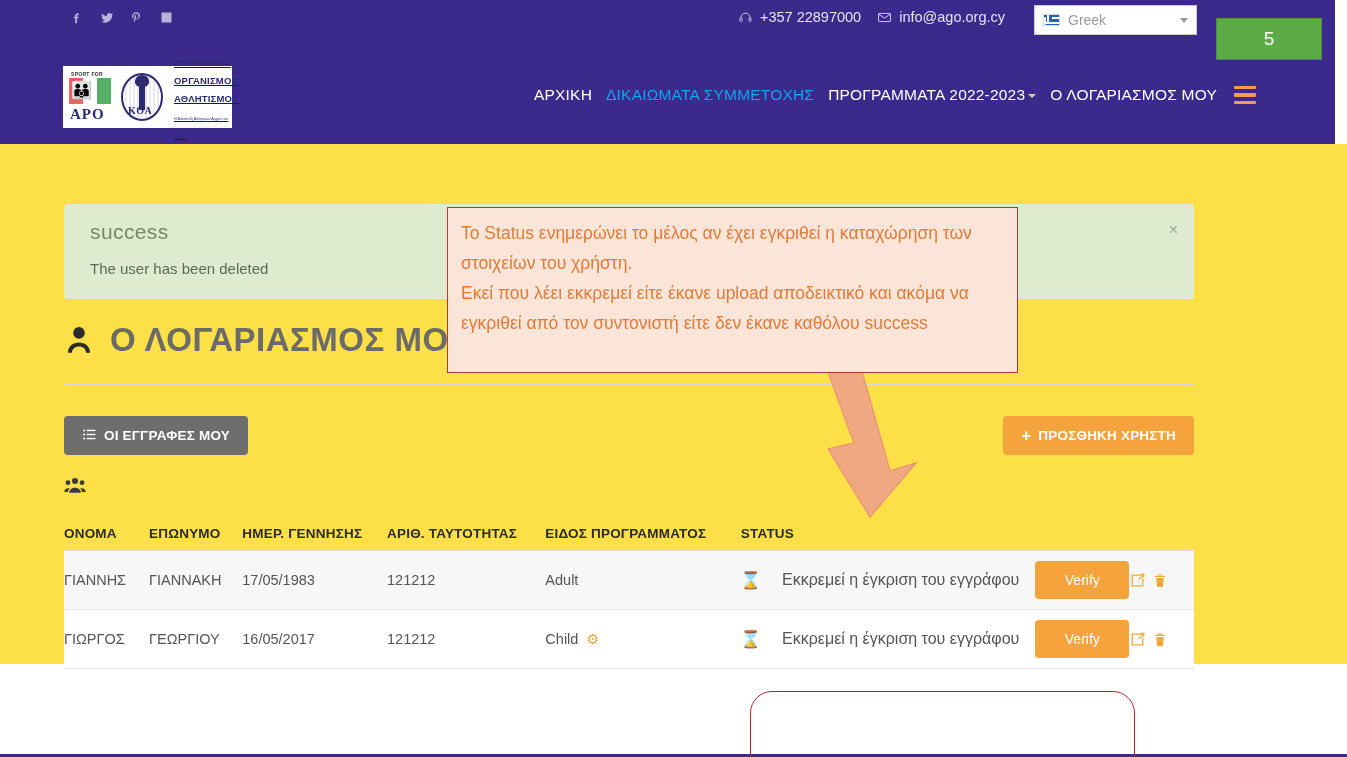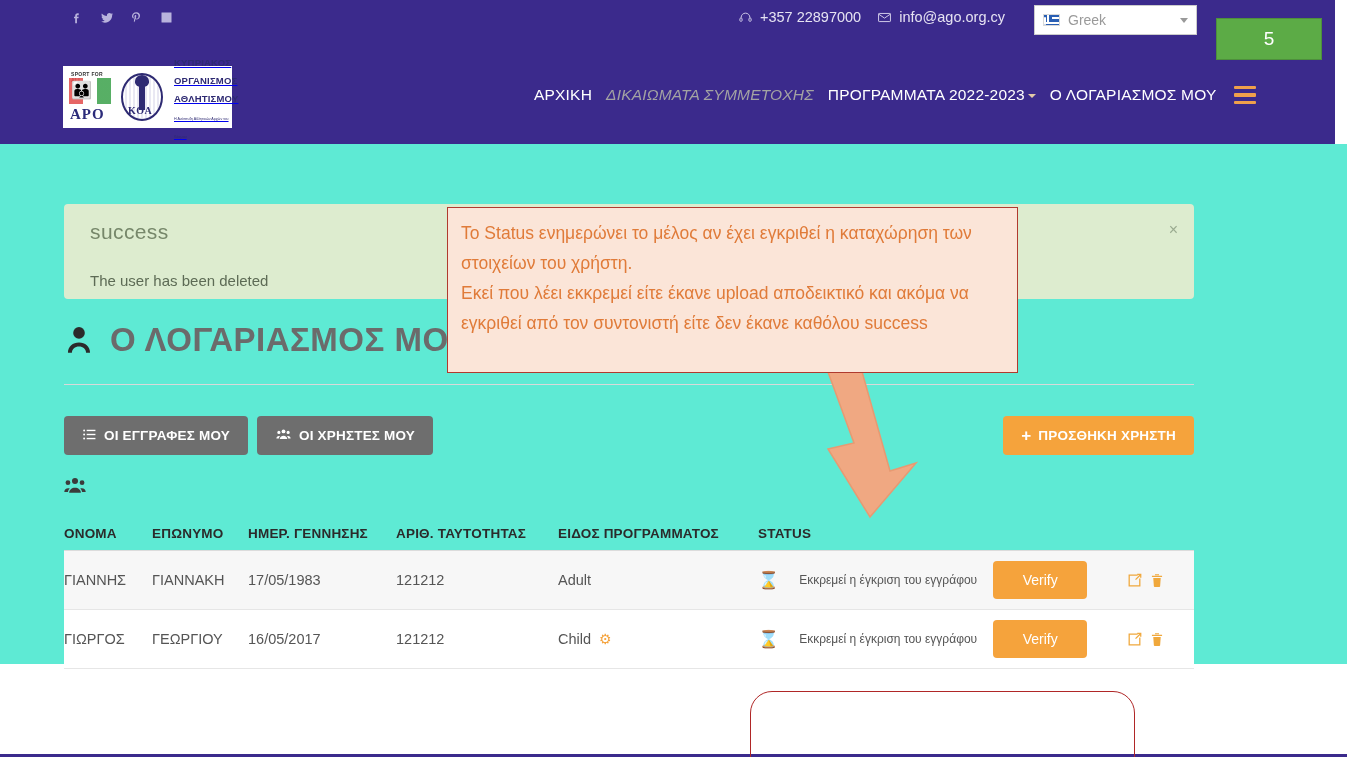--- a/index.html
+++ b/index.html
@@ -173,53 +173,53 @@
     position: absolute; left: 527px; top: 86px;
     display: flex; align-items: center; gap: 0;
     font-size: 15.5px;
     white-space: nowrap;
   }
   .nav a {
     color: #ffffff; text-decoration: none;
     padding: 0 7px;
     letter-spacing: .2px;
   }
-  .nav a.accent { color: #a3a3a3; font-style: italic; }
+  .nav a.accent { color: #0ea5e9; }
   .nav .caret {
     display:inline-block; margin-left:3px;
     width:0;height:0;
     border-left:4px solid transparent;
     border-right:4px solid transparent;
     border-top:4px solid #e2c9a8;
     vertical-align: middle;
   }
   .burger {
     margin-left: 10px;
     width: 22px; height: 18px;
     display:flex; flex-direction:column; justify-content:space-between;
     cursor:pointer;
   }
   .burger span { display:block; height:3.2px; background:#f0a04b; border-radius:1px;}
 
   
-  .main { position:absolute; left:0; top:144px; width:1347px; height:520px; background:#5eead4;}
+  .main { position:absolute; left:0; top:144px; width:1347px; height:520px; background:#fde047;}
 
   .alert {
     position: absolute; left: 64px; top: 60px;
     width: 1130px; height: 95px;
     background: #ddeccf;
     border-radius: 4px;
   }
   .alert .title {
     position:absolute; left:26px; top:16px;
     font-size: 21px; color:#76876a; letter-spacing:.4px;
   }
   .alert .msg {
     position:absolute; left:26px; top:56px;
-    font-size: 15px; color:#5d6b55;margin-top:12px;
+    font-size: 15px; color:#5d6b55;
   }
   .alert .close {
     position:absolute; right:16px; top:18px;
     font-size: 16px; color:#9aab90; cursor:pointer; line-height:16px;
   }
 
   
   .annot {
     position: absolute; left: 447px; top: 63px;
     width: 571px; height: 166px;
@@ -302,21 +302,21 @@
   th.c-dob,   td.c-dob   { width: 148px; }
   th.c-id,    td.c-id    { width: 162px; }
   th.c-prog,  td.c-prog  { width: 200px; }
   th.c-status,td.c-status{ width: 368px; }
   th.c-act,   td.c-act   { width: 68px; }
 
   td.c-status .statuswrap {
     display:flex; align-items:center; gap:8px;
   }
   .hourglass { color:#1d35c8; font-size:17px; line-height:17px; }
-  .status-text { color:#555555; font-size:12px; white-space:nowrap;margin-left:12px; }
+  .status-text { color:#555555; font-size:16px; white-space:nowrap;margin-left:12px; }
   .btn-verify {
     margin-left: 8px;
     background:#f5a33c; border:none; border-radius:4px;
     color:#ffffff; font-size:14px;
     width: 94px; height: 38px; cursor:pointer;
   }
   .actions { display:flex; gap:6px; align-items:center; color:#f0a83c; font-size:17px; }
   .actions span { cursor:pointer; display:inline-flex; }
   .gear { color:#f5a33c; font-size:14px; margin-left:4px; }
 
@@ -465,33 +465,20 @@
           <svg viewBox="0 0 24 24" width="15" height="15" fill="#ffffff">
               <circle cx="3.4" cy="5.5" r="1.6"></circle>
               <circle cx="3.4" cy="12" r="1.6"></circle>
               <circle cx="3.4" cy="18.5" r="1.6"></circle>
               <rect x="7.5" y="4.4" width="14" height="2.2"></rect>
               <rect x="7.5" y="10.9" width="14" height="2.2"></rect>
               <rect x="7.5" y="17.4" width="14" height="2.2"></rect>
             </svg>
         </span>
         <span>ΟΙ ΕΓΓΡΑΦΕΣ ΜΟΥ</span>
-      </button>
-      <button class="btn-grey">
-        <span>
-          <svg viewBox="0 0 24 24" width="17" height="15" fill="#ffffff">
-              <circle cx="12" cy="7" r="3.1"></circle>
-              <circle cx="4.6" cy="8.6" r="2.5"></circle>
-              <circle cx="19.4" cy="8.6" r="2.5"></circle>
-              <path d="M6 19c0-3.2 2.7-5.2 6-5.2s6 2 6 5.2H6z"></path>
-              <path d="M0.6 18.4c0-2.4 1.7-3.9 4-3.9.6 0 1.2.1 1.7.3-1 1-1.6 2.2-1.8 3.6H.6z"></path>
-              <path d="M23.4 18.4c0-2.4-1.7-3.9-4-3.9-.6 0-1.2.1-1.7.3 1 1 1.6 2.2 1.8 3.6h3.9z"></path>
-            </svg>
-        </span>
-        <span>ΟΙ ΧΡΗΣΤΕΣ ΜΟΥ</span>
       </button>
     </div>
 
     <button class="btn-orange">
       <span style="font-size:17px;">+</span>
       <span>ΠΡΟΣΘΗΚΗ ΧΡΗΣΤΗ</span>
     </button>
 
     <h2 class="section-title">
       <span>

